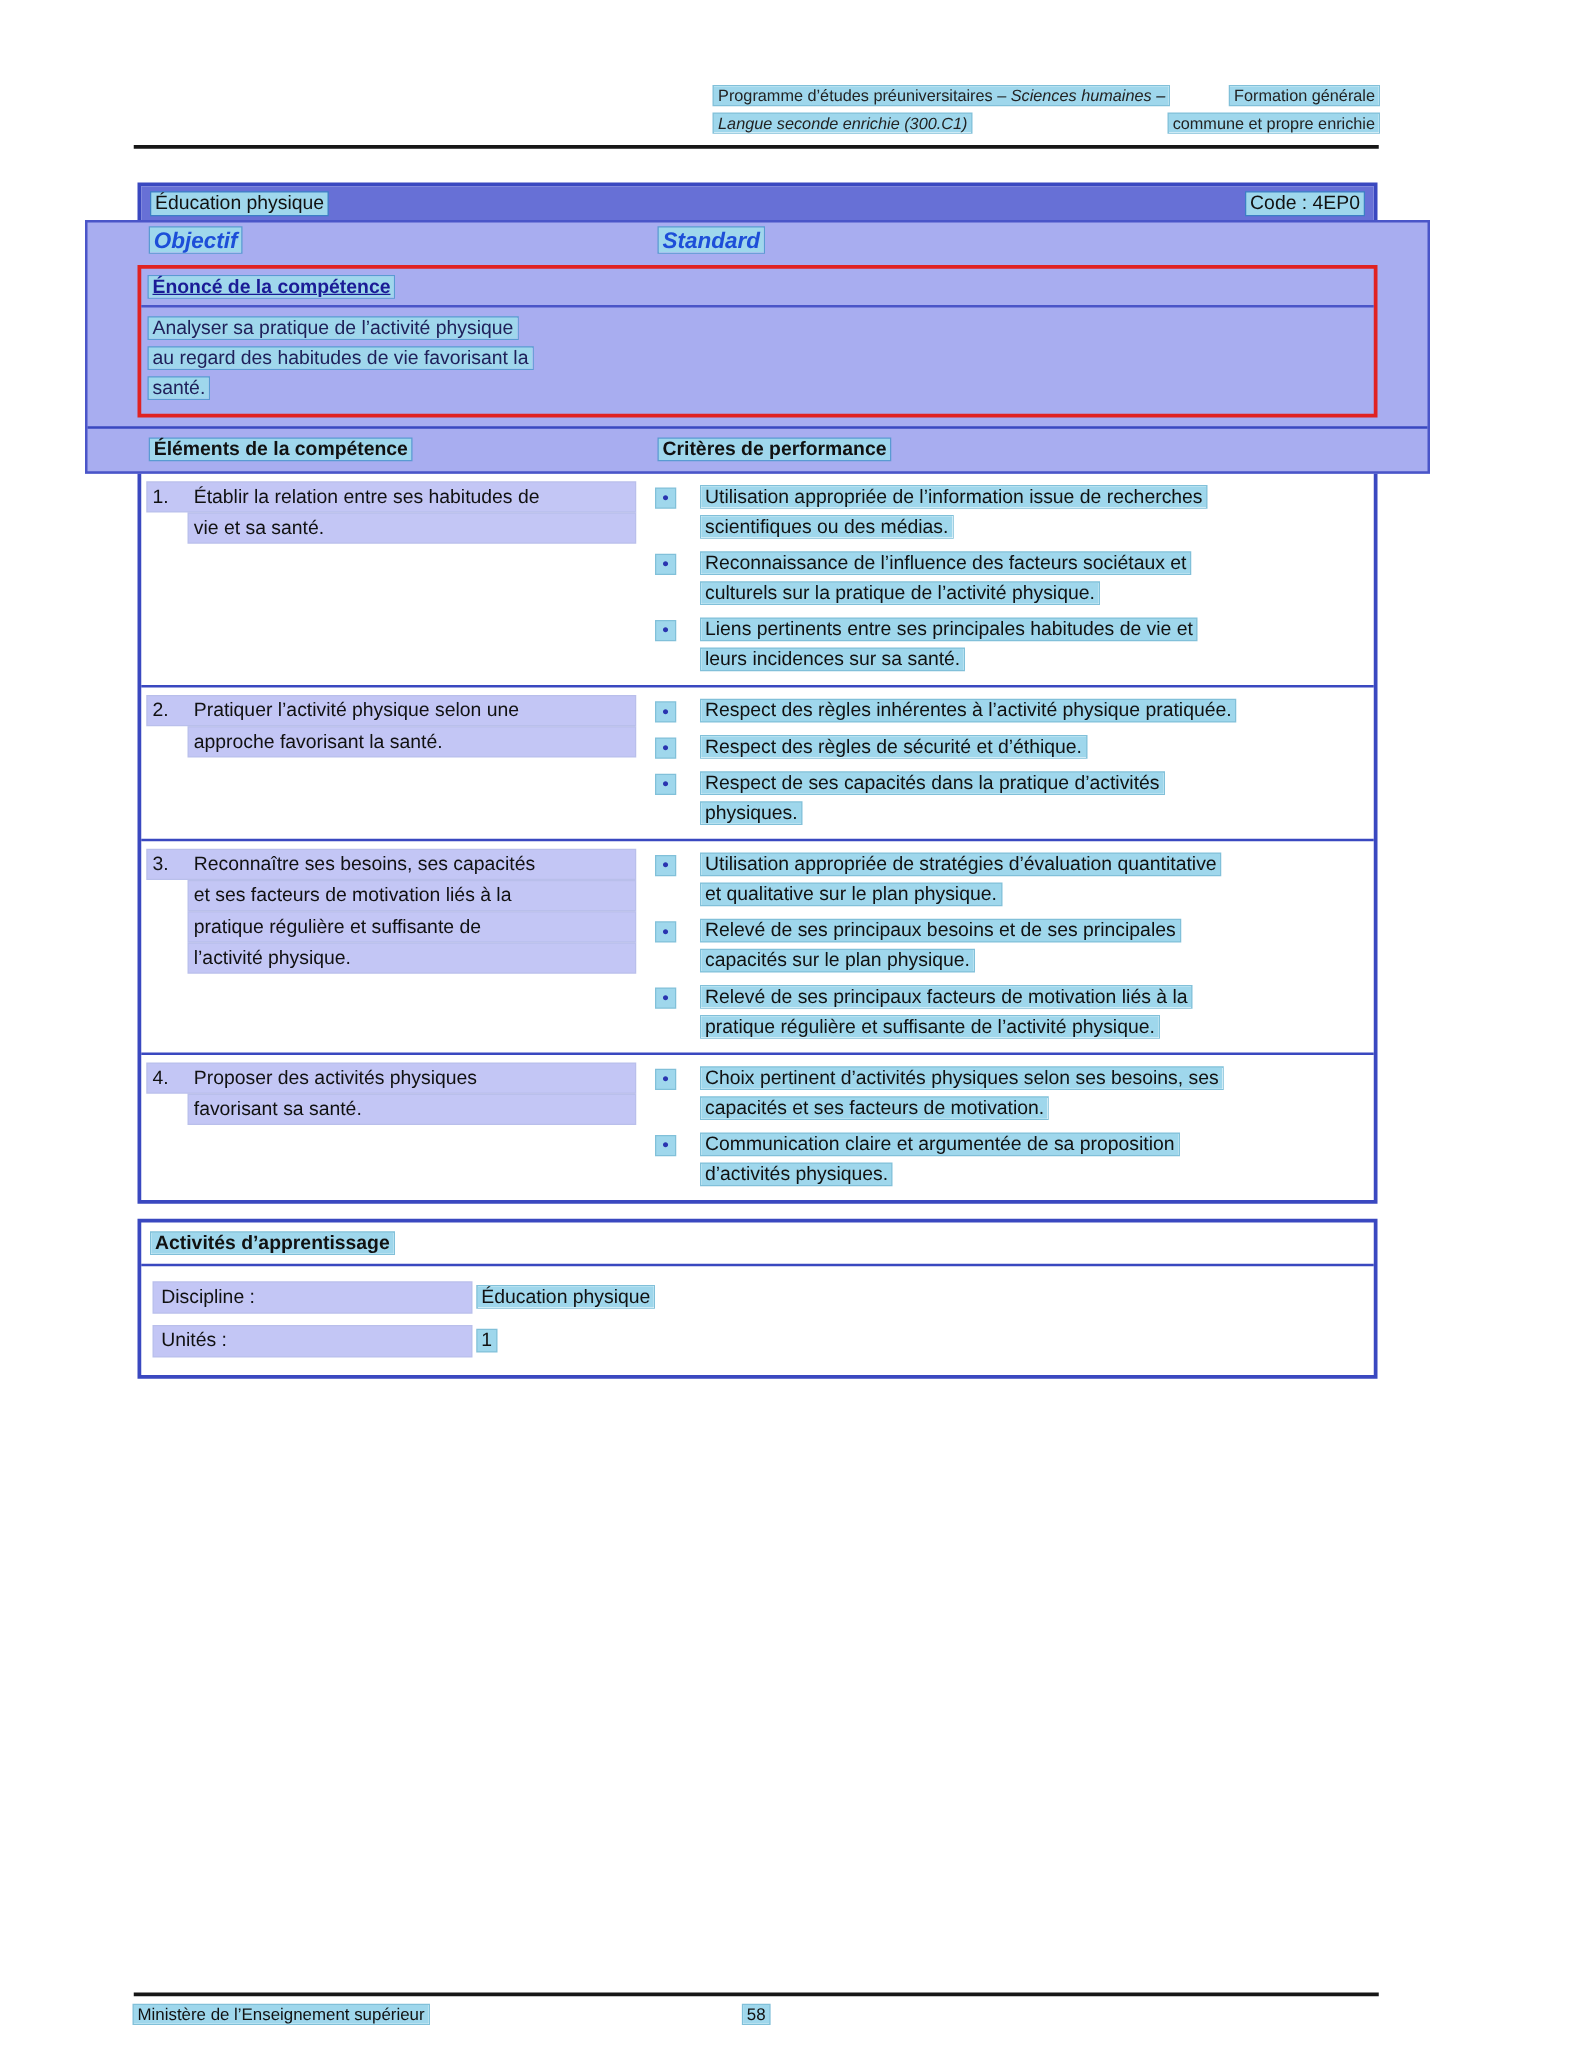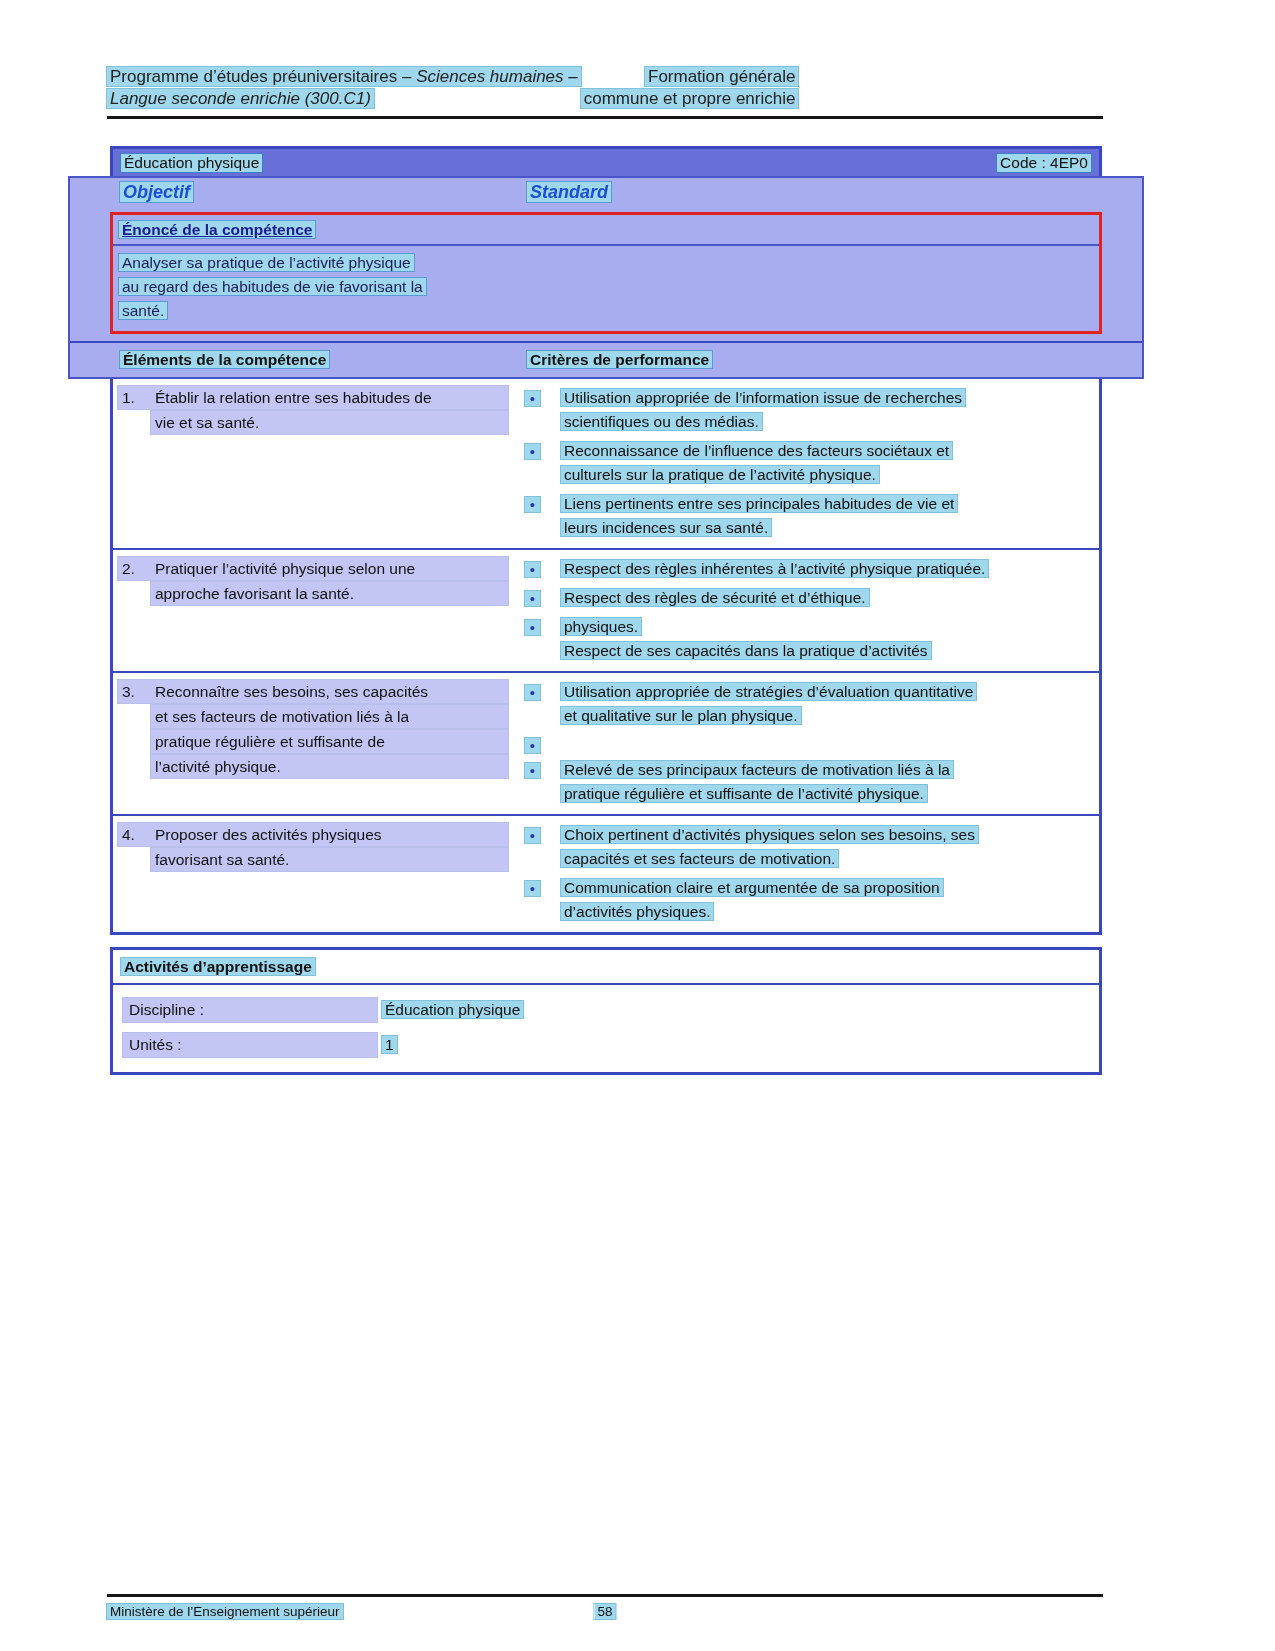--- a/index.html
+++ b/index.html
@@ -13,22 +13,22 @@
   .hl {
     background:#9fd7ec;
     box-shadow:0 0 0 1px rgba(25,140,185,0.55);
     padding:0 3px;
   }
   .bold { font-weight:bold; }
 
   
   .page-header {
     position:absolute; top:66px; left:107px; width:996px;
-    display:flex; justify-content:flex-start;
-    font-size:17px; line-height:21px; color:#222;
+    display:flex; justify-content:flex-end;
+    font-size:13px; line-height:21px; color:#222;
     padding-bottom:6px; border-bottom:3px solid #161616;
   }
   .ph-right { text-align:right; }
   .ph-line { margin-bottom:1px; }
   .ital { font-style:italic; }
 
   
   .doc { position:absolute; top:146px; left:110px; width:992px; font-size:15.5px; }
 
   .comp-table { border:3px solid #3a48c0; background:#ffffff; }
@@ -230,22 +230,22 @@
               </span>
             <div class="crit-lines">
               <div class="crit-line"><span class="hl">Respect des règles de sécurité et d’éthique.</span></div>
             </div>
           </div>
           <div class="crit-item">
             <span class="bullet-box">
                 <span>•</span>
               </span>
             <div class="crit-lines">
+              <div class="crit-line"><span class="hl">Respect de ses capacités dans la pratique d’activités</span></div>
               <div class="crit-line"><span class="hl">physiques.</span></div>
-              <div class="crit-line"><span class="hl">Respect de ses capacités dans la pratique d’activités</span></div>
             </div>
           </div>
         </div>
       </div>
 
       <div class="crow">
         <div class="elem-col">
           <div class="elem-line first">
             <span class="elem-num">3.</span>
             <span>Reconnaître ses besoins, ses capacités</span>
@@ -267,20 +267,24 @@
               </span>
             <div class="crit-lines">
               <div class="crit-line"><span class="hl">Utilisation appropriée de stratégies d’évaluation quantitative</span></div>
               <div class="crit-line"><span class="hl">et qualitative sur le plan physique.</span></div>
             </div>
           </div>
           <div class="crit-item">
             <span class="bullet-box">
                 <span>•</span>
               </span>
+            <div class="crit-lines">
+              <div class="crit-line"><span class="hl">Relevé de ses principaux besoins et de ses principales</span></div>
+              <div class="crit-line"><span class="hl">capacités sur le plan physique.</span></div>
+            </div>
           </div>
           <div class="crit-item">
             <span class="bullet-box">
                 <span>•</span>
               </span>
             <div class="crit-lines">
               <div class="crit-line"><span class="hl">Relevé de ses principaux facteurs de motivation liés à la</span></div>
               <div class="crit-line"><span class="hl">pratique régulière et suffisante de l’activité physique.</span></div>
             </div>
           </div>

